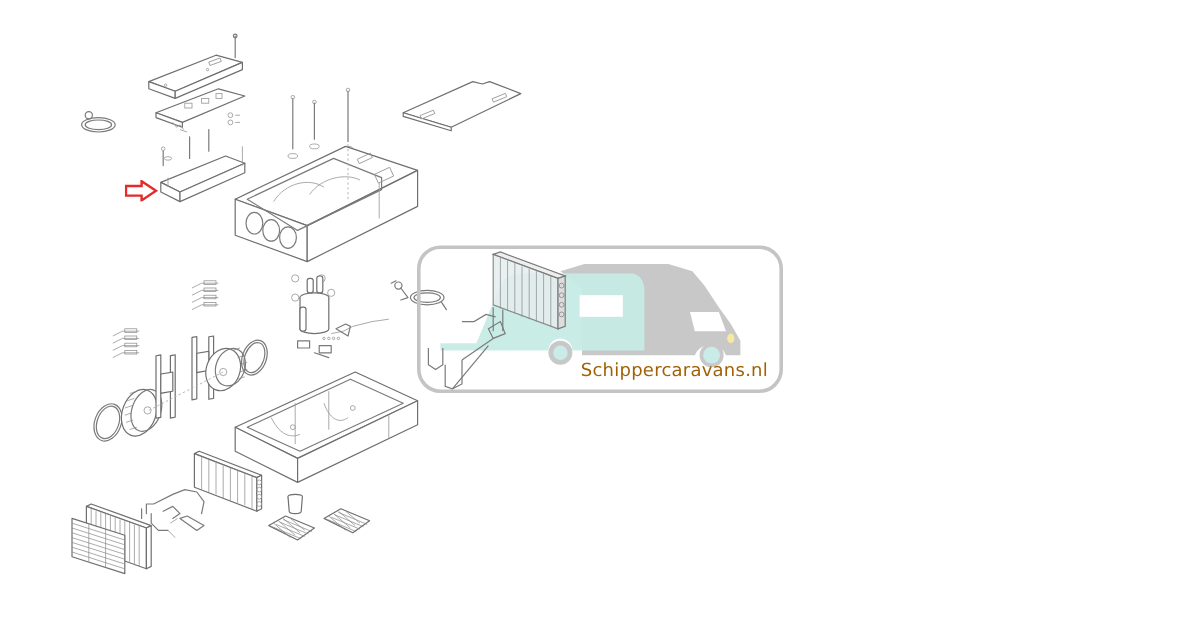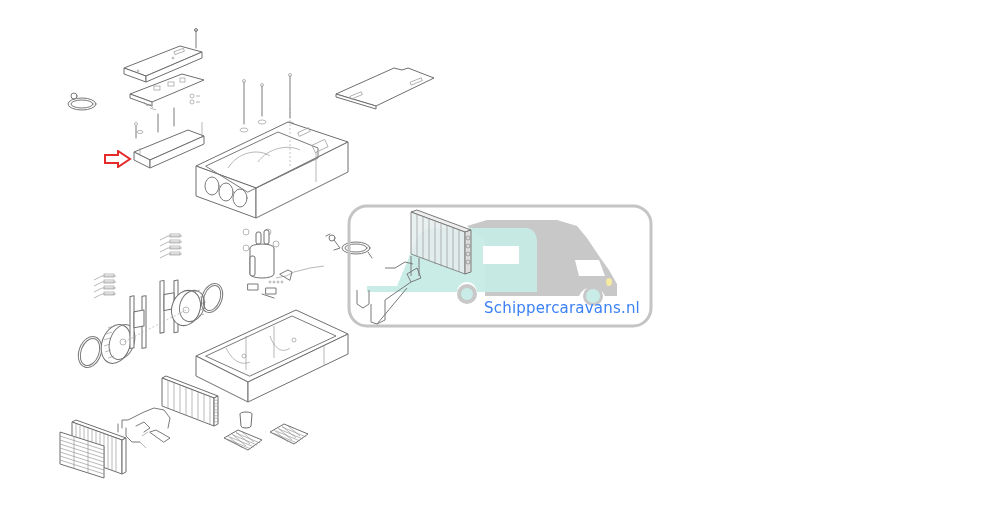--- a/index.html
+++ b/index.html
@@ -6,21 +6,21 @@
     body { width: 1000px; height: 532px; position: relative; overflow: hidden; font-family: "DejaVu Sans", sans-serif; }
     .canvas { position: absolute; left: 0; top: 0; width: 1000px; height: 532px; }
     .part { position: absolute; }
     .part svg { display: block; overflow: visible; }
     .ln { fill: none; stroke: #7a7a7a; stroke-width: 1; stroke-linejoin: round; stroke-linecap: round; }
     .ln2 { fill: #ffffff; stroke: #6f6f6f; stroke-width: 1; stroke-linejoin: round; }
     .thin { fill: none; stroke: #9a9a9a; stroke-width: 0.7; }
     .dash { fill: none; stroke: #aaaaaa; stroke-width: 0.7; stroke-dasharray: 2 2; }
     .hatch { fill: none; stroke: #8a8a8a; stroke-width: 0.6; }
     .watermark { position: absolute; left: 347px; top: 204px; width: 306px; height: 124px; }
-    .wm-text { position: absolute; left: 484px; top: 299px; font-family: "DejaVu Sans", sans-serif; font-size: 15px; color: #3b82f6; letter-spacing: 0.2px; white-space: nowrap; }
+    .wm-text { position: absolute; left: 484px; top: 299px; font-family: "DejaVu Sans", sans-serif; font-size: 15px; color: #a16207; letter-spacing: 0.2px; white-space: nowrap; }
     .red-arrow { position: absolute; left: 104px; top: 150px; }
   </style>
 </head>
 <body>
 
 <div class="canvas">
 
   <div class="part" style="left:118px;top:28px;">
     <svg width="90" height="60" viewBox="0 0 90 60">
       <line class="ln" x1="78" y1="2" x2="78" y2="20"></line>

